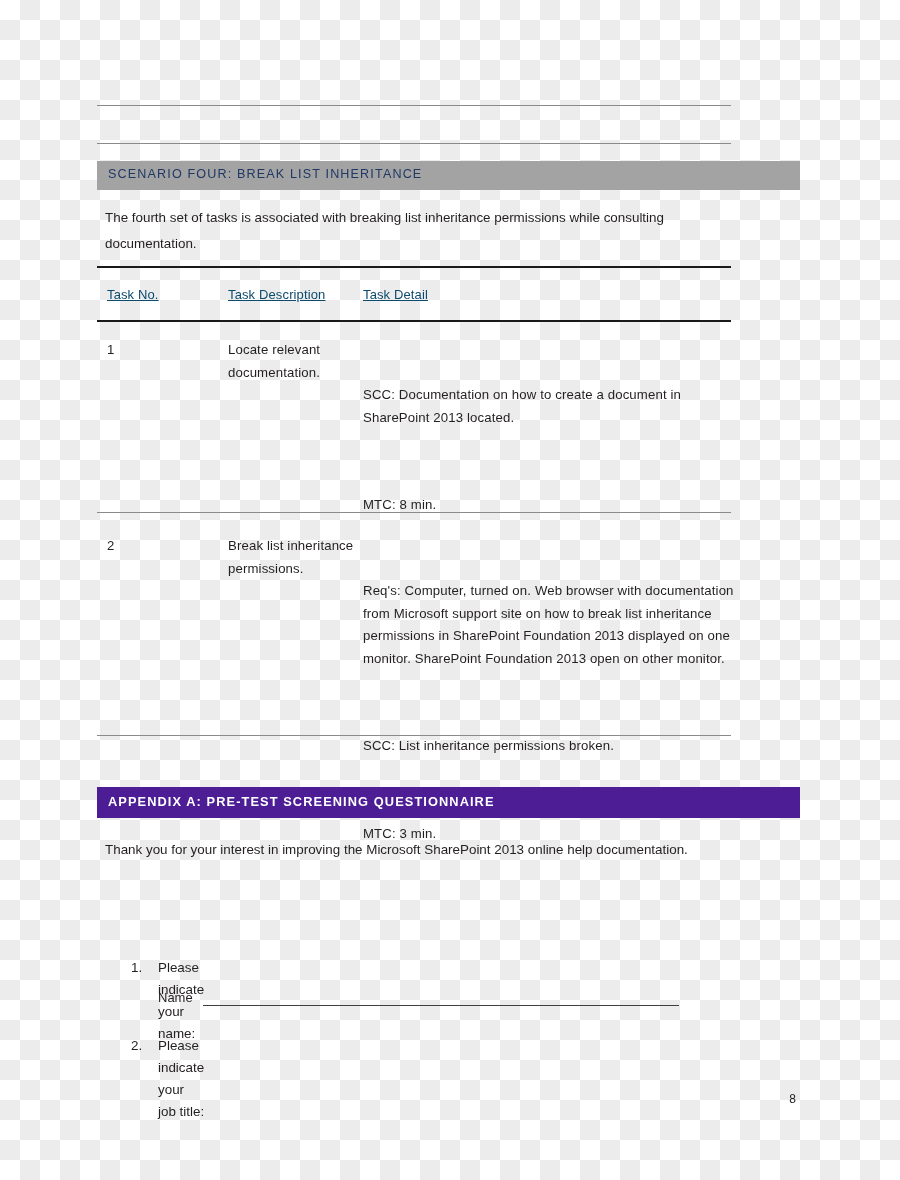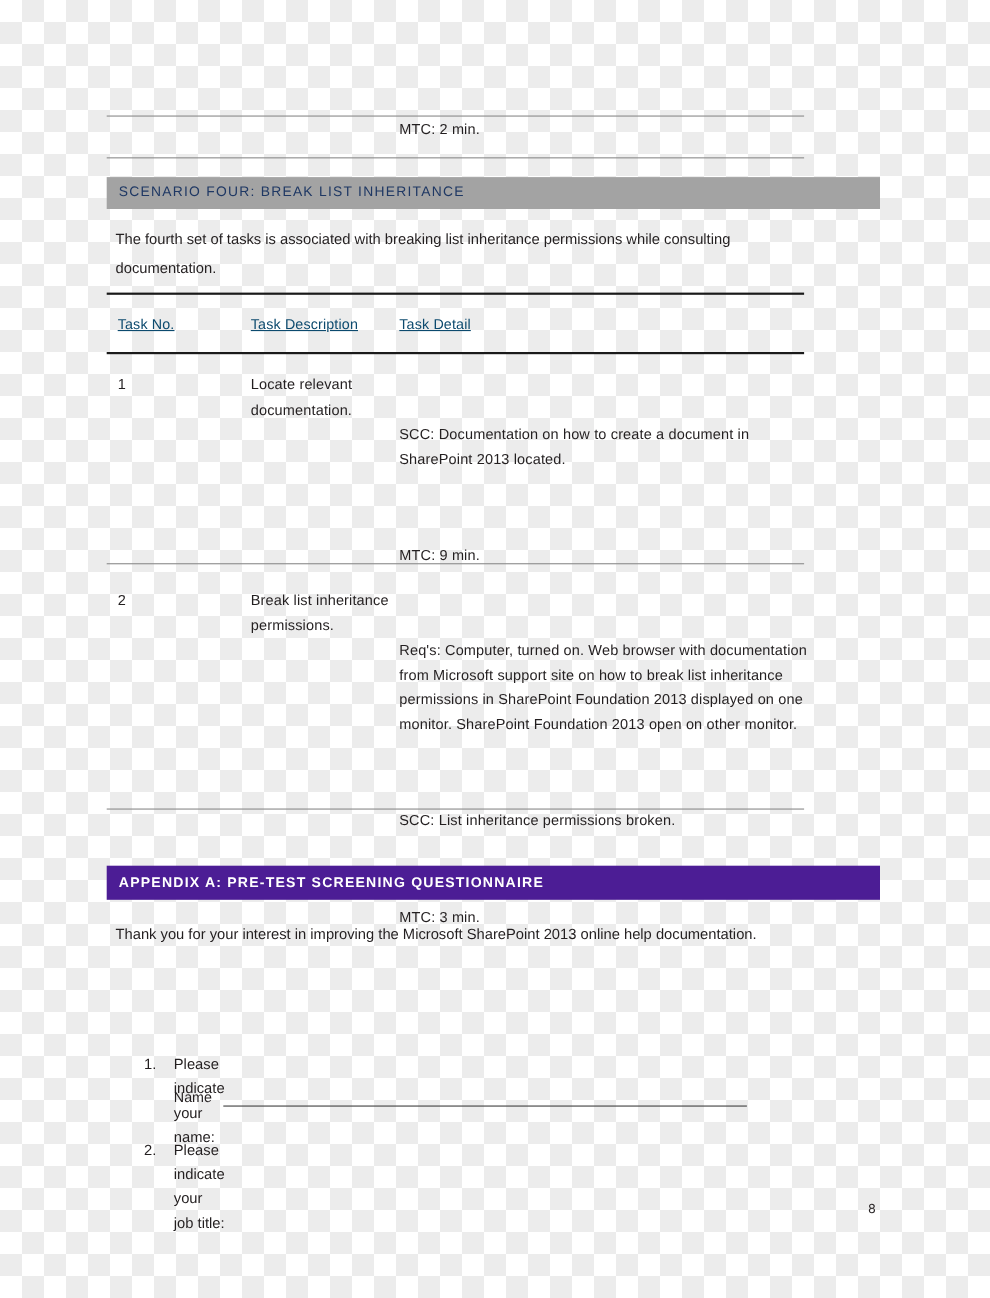--- a/index.html
+++ b/index.html
@@ -148,21 +148,20 @@
     color: #231f20;
   }
 </style>
 </head>
 <body>
 
 <div class="page">
 
   <div class="rule rule-thin" style="top:105px;"></div>
 
-  <div class="txt" style="left:363px; top:107px; width:380px;">MTC: 2 min.</div>
 
   <div class="rule rule-thin" style="top:143px;"></div>
 
   <div class="scenario-band">
     <span class="band-label">SCENARIO FOUR: BREAK LIST INHERITANCE</span>
   </div>
 
   <div class="para" style="top:205px; width:640px;">The fourth set of tasks is associated with breaking list inheritance permissions while consulting documentation.</div>
 
   <div class="rule rule-thick" style="top:266px;"></div>
@@ -171,21 +170,21 @@
   <div class="txt th col-desc" style="top:284px;">Task Description</div>
   <div class="txt th col-det" style="top:284px;">Task Detail</div>
 
   <div class="rule rule-thick" style="top:320px;"></div>
 
   <div>
     <div class="txt cell col-no" style="top:339px;">1</div>
     <div class="txt cell col-desc" style="top:339px;">Locate relevant documentation.</div>
     <div class="txt cell col-det" style="top:339px;">
       <p>SCC: Documentation on how to create a document in SharePoint 2013 located.</p>
-      <p>MTC: 9 min.</p>
+      <p>MTC: 8 min.</p>
     </div>
   </div>
 
   <div class="rule rule-thin" style="top:512px;"></div>
 
   <div>
     <div class="txt cell col-no" style="top:535px;">2</div>
     <div class="txt cell col-desc" style="top:535px;">Break list inheritance permissions.</div>
     <div class="txt cell col-det" style="top:535px; width:388px;">
       <p>Req's: Computer, turned on. Web browser with documentation from Microsoft support site on how to break list inheritance permissions in SharePoint Foundation 2013 displayed on one monitor. SharePoint Foundation 2013 open on other monitor.</p>

